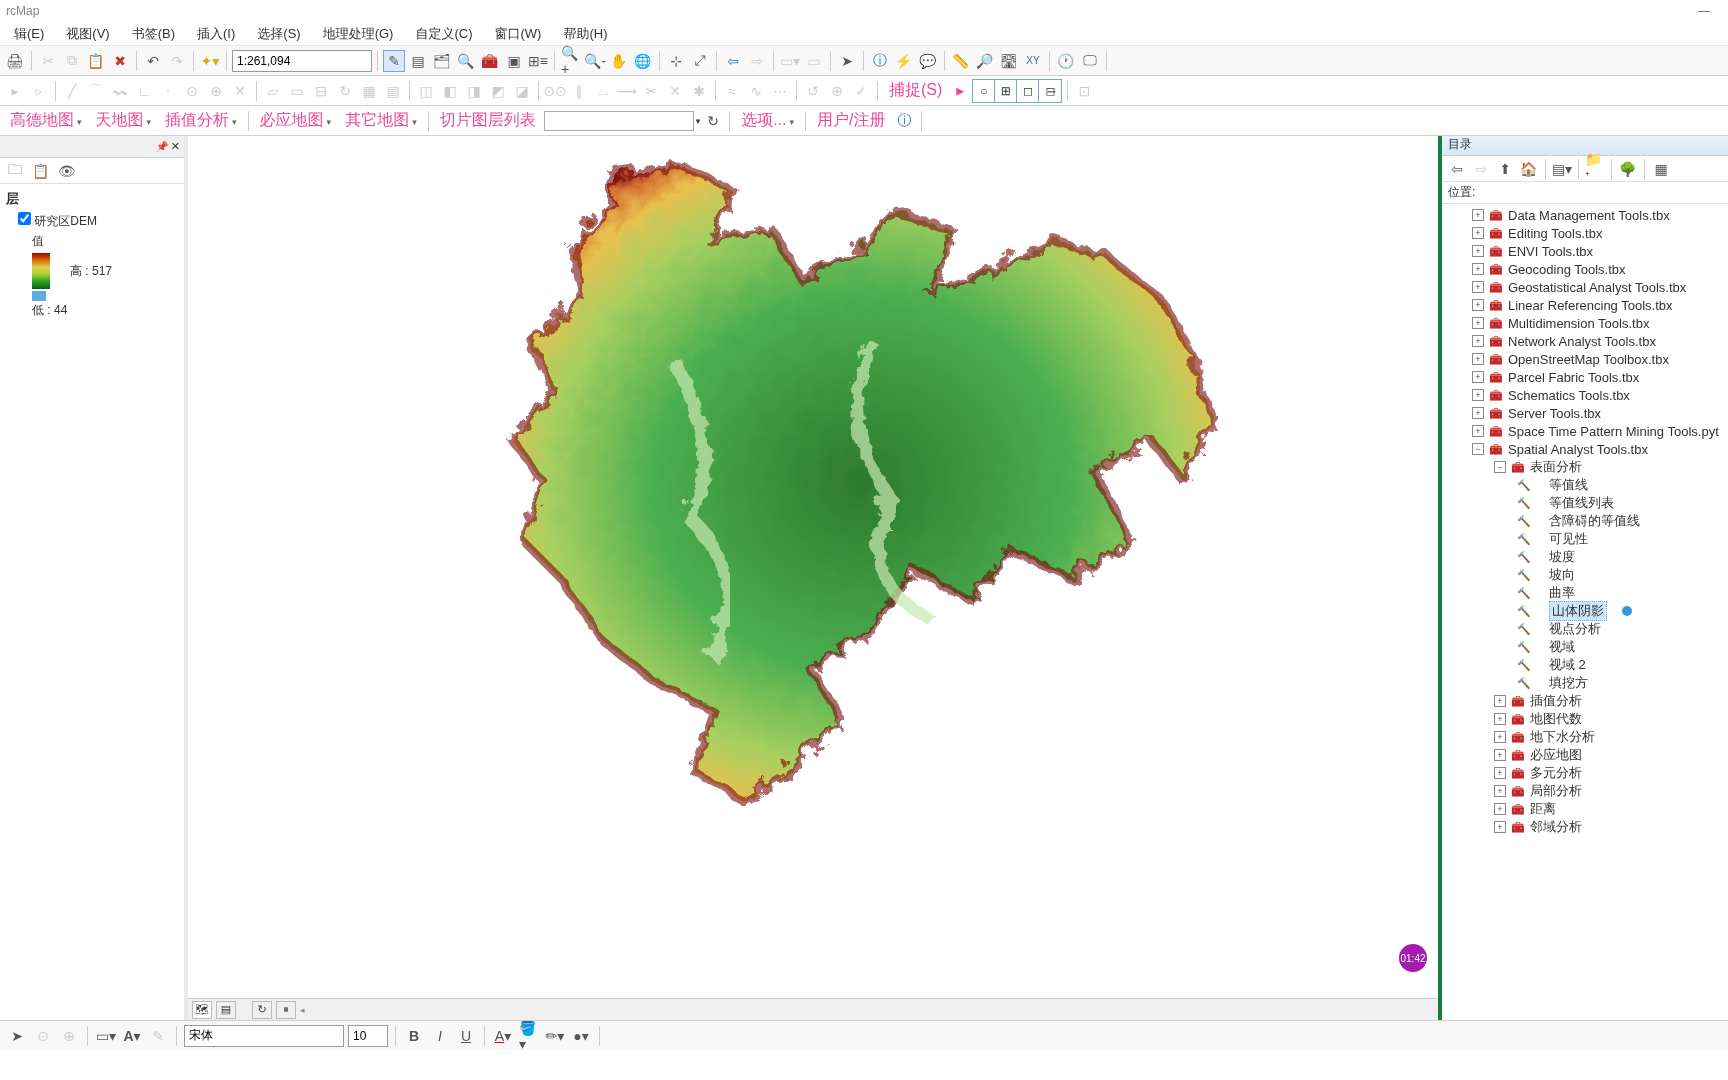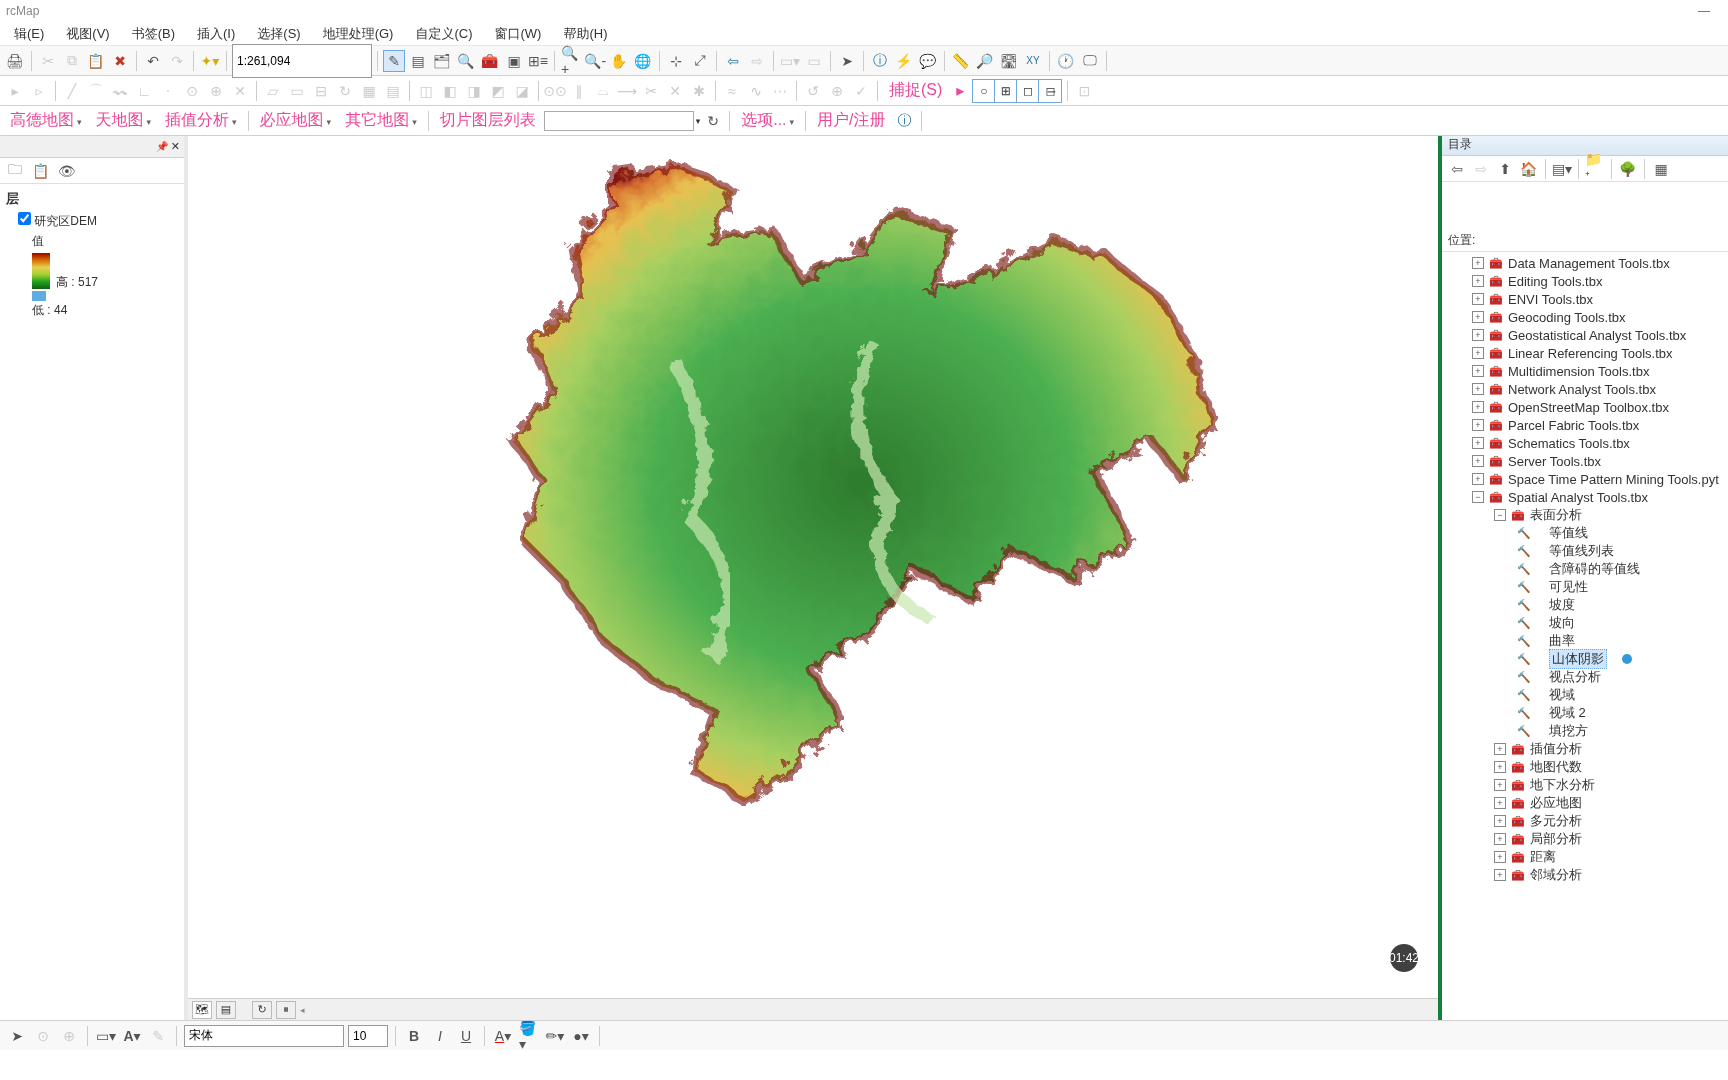--- a/index.html
+++ b/index.html
@@ -8,21 +8,21 @@
 .titlebar .spacer { flex: 1; }
 .titlebar .wc { width: 36px; text-align: center; color: #666; }
 .menubar { height: 24px; background: #fff; display: flex; align-items: center; padding: 0 4px; gap: 2px; border-bottom: 1px solid #e8e8e8; }
 .menubar .mitem { padding: 2px 10px; cursor: default; font-size: 13px; }
 .toolbar { height: 30px; background: #f8f8f8; display: flex; align-items: center; padding: 0 4px; gap: 2px; border-bottom: 1px solid #d0d0d0; }
 .toolbar.light { background: #fff; }
 .tb-btn { width: 22px; height: 22px; display: flex; align-items: center; justify-content: center; border: 1px solid transparent; font-size: 14px; color: #555; }
 .tb-btn.active { border: 1px solid #6fa8dc; background: #d9e8fb; }
 .tb-btn.dis { color: #ccc; }
 .tb-sep { width: 1px; height: 20px; background: #ccc; margin: 0 3px; }
-.scale-input { width: 140px; height: 34px; border: 1px solid #999; font-size: 12px; padding: 0 4px; background: #fff; }
+.scale-input { width: 140px; height: 22px; border: 1px solid #999; font-size: 12px; padding: 0 4px; background: #fff; }
 .tb-text { padding: 0 6px; font-size: 16px; color: #ec4899; }
 .tb-text.dd::after { content: "▾"; font-size: 9px; margin-left: 3px; color: #666; }
 .snap-group { display: flex; border: 1px solid #6fa8dc; }
 .snap-group .sbtn { width: 22px; height: 22px; display: flex; align-items: center; justify-content: center; font-size: 12px; }
 .snap-group .sbtn:not(:last-child) { border-right: 1px solid #6fa8dc; }
 .main { display: flex; height: calc(100% - 196px); }
 .toc { width: 188px; background: #fff; border-right: 4px solid #e8e8e8; position: relative; }
 .toc-hdr { height: 22px; background: #f0f0f0; border-bottom: 1px solid #d0d0d0; display: flex; align-items: center; justify-content: flex-end; padding: 0 4px; gap: 2px; }
 .toc-tb { height: 26px; display: flex; align-items: center; gap: 4px; padding: 0 4px; border-bottom: 1px solid #e0e0e0; }
 .toc-body { padding: 4px 6px; }
@@ -34,37 +34,37 @@
 .swatch { width: 14px; height: 10px; display: inline-block; vertical-align: middle; }
 .map-area { flex: 1; background: #fff; position: relative; display: flex; flex-direction: column; }
 .map-canvas { flex: 1; background: #fff; position: relative; overflow: hidden; }
 .dem-shape { position: absolute; left: 180px; top: 20px; width: 850px; height: 650px; }
 .map-tabs { height: 22px; background: #f0f0f0; border-top: 1px solid #d0d0d0; display: flex; align-items: center; padding: 0 4px; gap: 4px; }
 .map-tab { width: 20px; height: 18px; display: flex; align-items: center; justify-content: center; border: 1px solid #bbb; font-size: 11px; }
 .map-tab.sel { background: #fff; }
 .catalog { width: 290px; background: #fff; border-left: 4px solid #15803d; }
 .cat-hdr { height: 20px; background: linear-gradient(#eaf3fb,#d9e8f5); border-bottom: 1px solid #c0d0e0; padding: 0 6px; font-size: 12px; }
 .cat-tb { height: 26px; display: flex; align-items: center; gap: 2px; padding: 0 4px; border-bottom: 1px solid #e0e0e0; }
-.cat-loc { height: 22px; display: flex; align-items: center; padding: 0 6px; border-bottom: 1px solid #e0e0e0; font-size: 12px; margin-top: 48px; }
+.cat-loc { height: 22px; display: flex; align-items: center; padding: 0 6px; border-bottom: 1px solid #e0e0e0; font-size: 12px; }
 .cat-tree { padding: 2px 0; font-size: 13px; overflow: auto; height: calc(100% - 68px); }
 .tree-row { display: flex; align-items: center; height: 18px; padding-left: 8px; white-space: nowrap; }
 .tree-row .exp { width: 12px; height: 12px; border: 1px solid #888; background: #fff; font-size: 9px; line-height: 10px; text-align: center; margin-right: 4px; color: #555; }
 .tree-row .ico { width: 16px; height: 14px; margin-right: 4px; display: inline-flex; align-items: center; justify-content: center; }
 .tree-row.d1 { padding-left: 30px; }
 .tree-row.d2 { padding-left: 52px; }
 .tree-row.d3 { padding-left: 74px; gap: 13px; }
 .tree-row.sel span.lbl { background: #cde6ff; border: 1px dotted #6fa8dc; padding: 0 2px; }
 .tbx-ico { font-size: 11px; }
 .tbx-red { color: #c0392b; }
 .tbx-blue { color: #2874a6; }
 .hammer::before { content: "🔨"; font-size: 11px; }
 .bottom-tb { height: 30px; background: #f8f8f8; border-top: 1px solid #d0d0d0; display: flex; align-items: center; padding: 0 6px; gap: 4px; }
 .font-select { width: 160px; height: 22px; border: 1px solid #999; font-size: 12px; padding: 0 4px; }
 .size-select { width: 40px; height: 22px; border: 1px solid #999; font-size: 12px; padding: 0 4px; }
-.badge { position: absolute; bottom: 26px; right: 20px; width: 28px; height: 28px; border-radius: 50%; background: #404040; color: #fff; font-size: 12px; display: flex; align-items: center; justify-content: center; }
+.badge { position: absolute; bottom: 26px; right: 11px; width: 28px; height: 28px; border-radius: 50%; background: #a21caf; color: #fff; font-size: 10px; display: flex; align-items: center; justify-content: center; }
 .cursor-dot { position: absolute; width: 14px; height: 14px; border-radius: 50%; background: #3498db; }
 </style>
 </head>
 <body>
 
 <div class="titlebar">
   <span>rcMap</span>
   <span class="spacer"></span>
   <span class="wc">—</span>
 </div>
@@ -221,21 +221,21 @@
       <div class="tb-btn">👁</div>
     </div>
     <div class="toc-body">
       <div class="toc-title">层</div>
       <div class="toc-layer">
         <input type="checkbox" checked="" style="">
         <span>研究区DEM</span>
       </div>
       <div class="legend">
         <div class="legend-lbl">值</div>
-        <div style="display:flex;align-items:flex-end;gap:6px">
+        <div style="display:flex;align-items:center;gap:20px">
           <span class="ramp"></span>
           <span>高 : 517</span>
         </div>
         <div style="display:flex;align-items:center;gap:6px">
           <span class="swatch" style="background:#5dade2"></span>
         </div>
         <div class="legend-lbl">低 : 44</div>
       </div>
     </div>
   </div>

